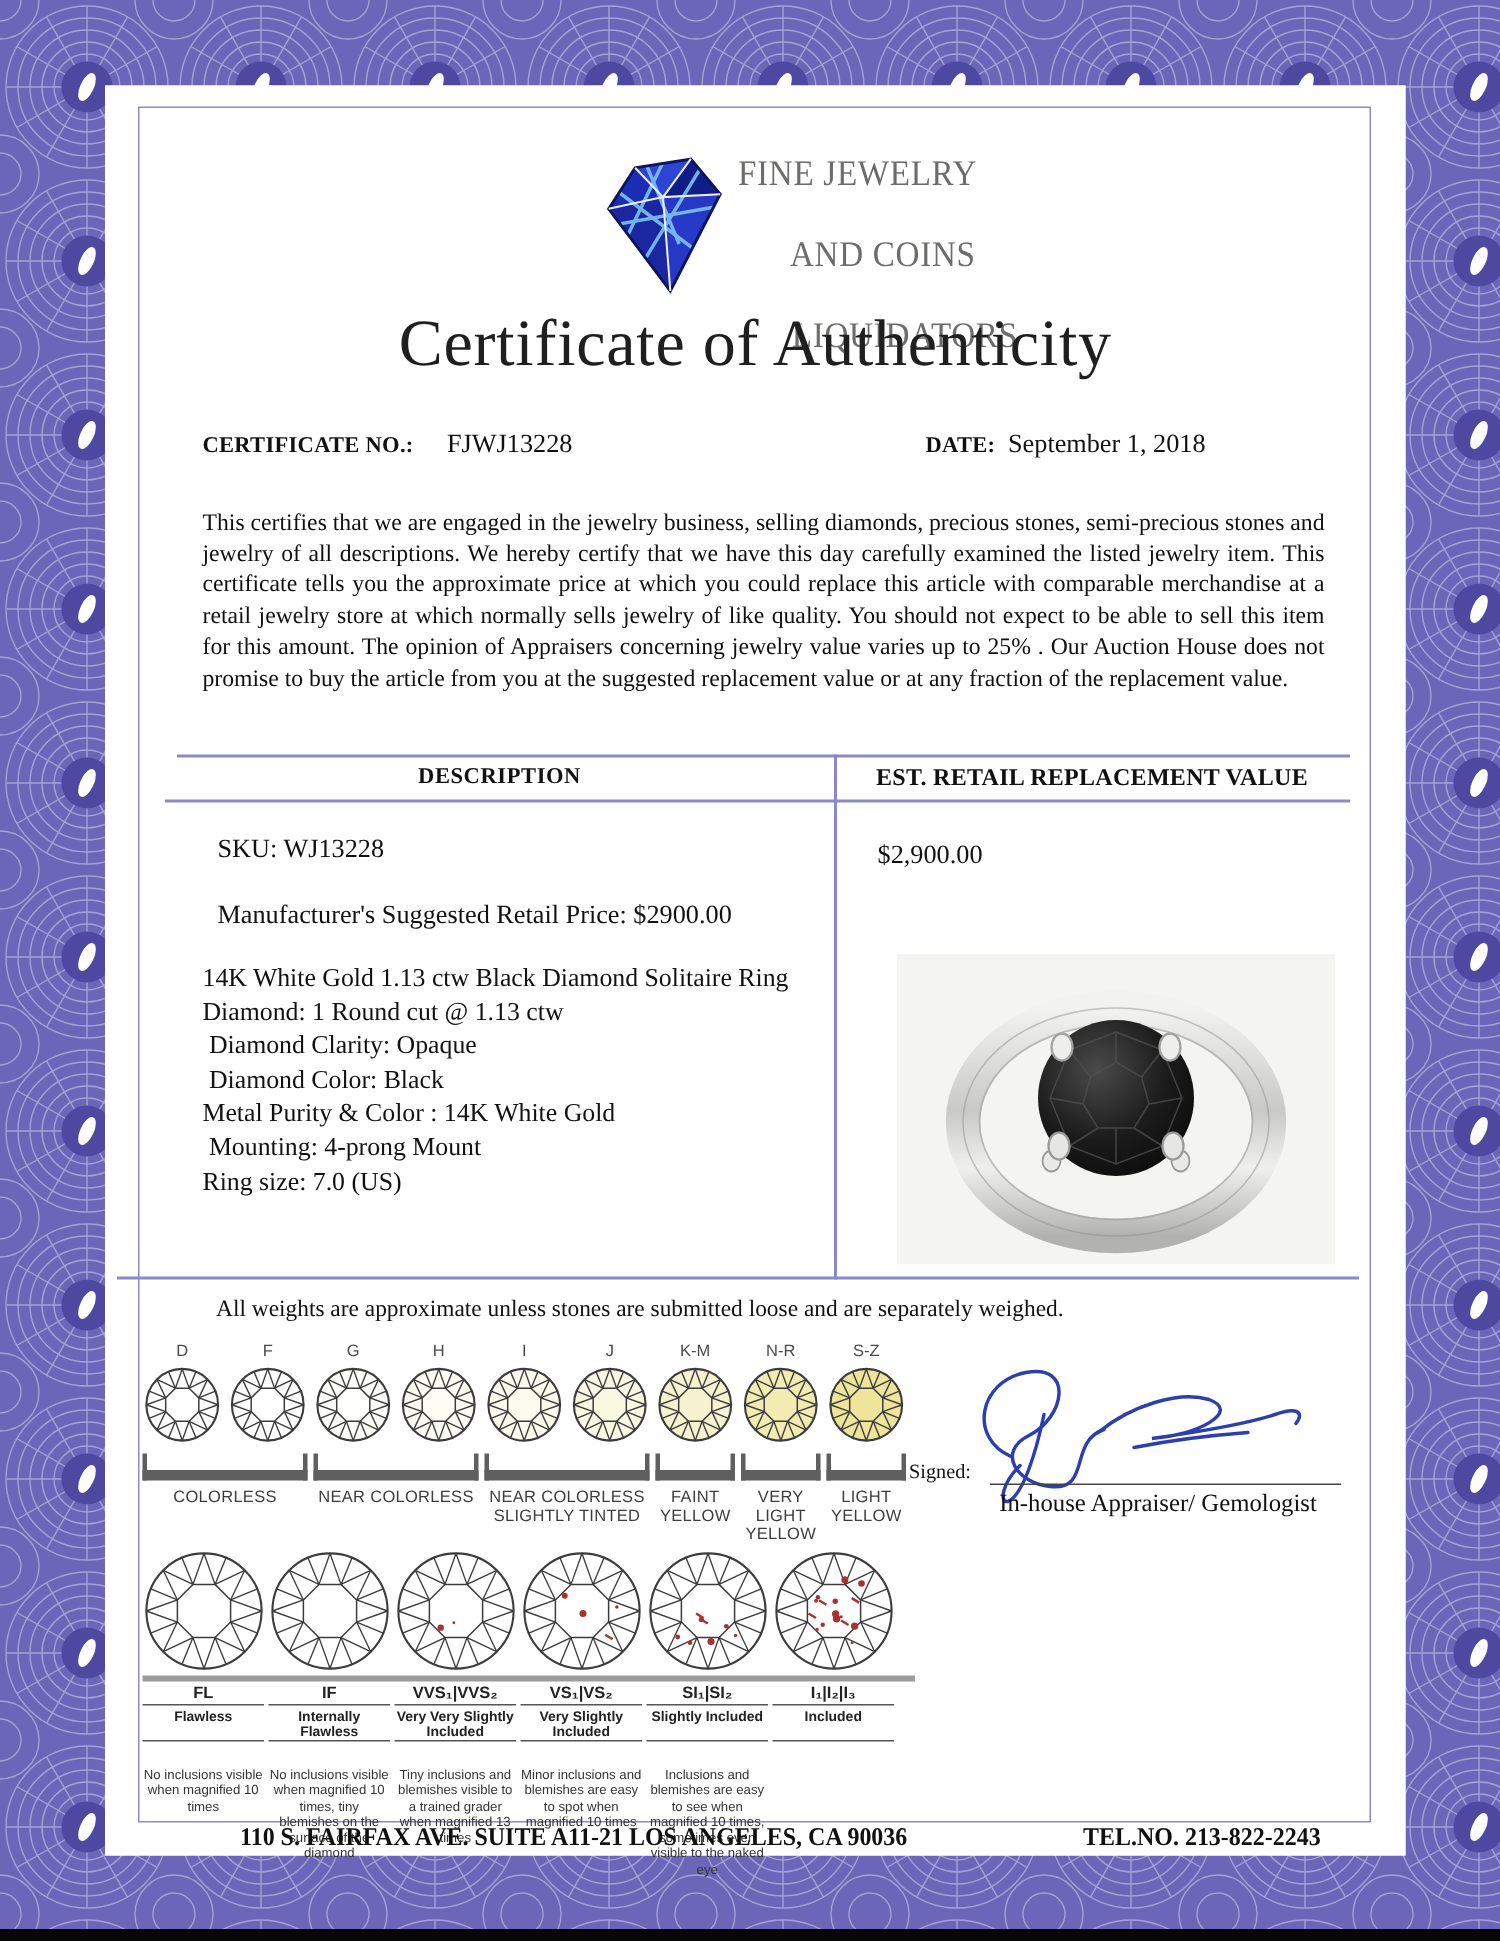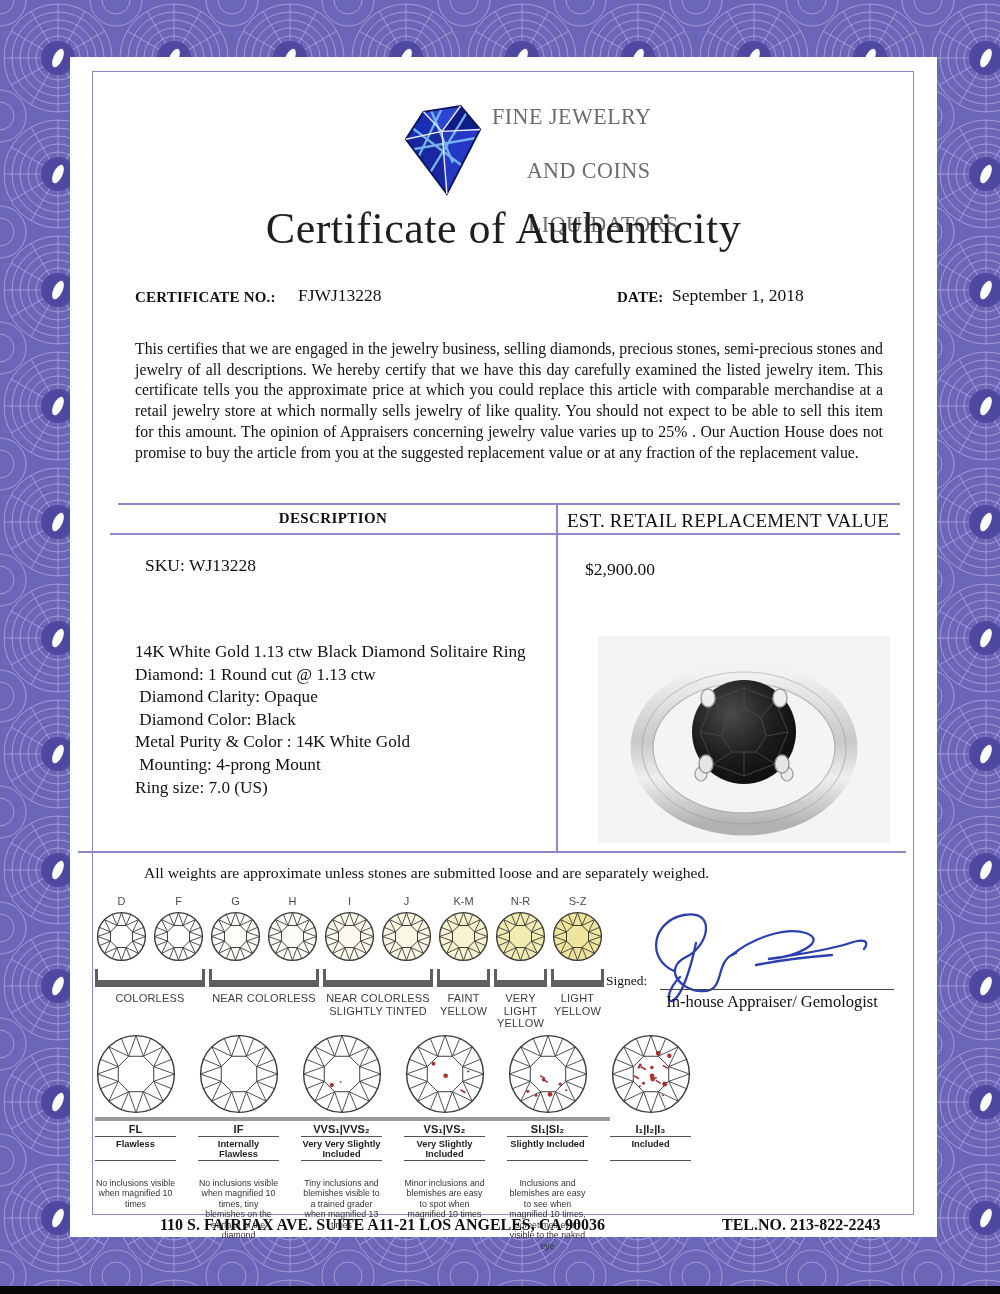--- a/index.html
+++ b/index.html
@@ -27,22 +27,22 @@
          color:#101010;text-align:justify;margin:0;}
 
   
   .vtable{position:absolute;left:40px;top:446px;width:790px;height:350px;}
   .vt-line-top{position:absolute;left:8px;right:0;top:0;height:2px;background:#8d88c9;}
   .vt-line-mid{position:absolute;left:0;right:0;top:30px;height:2px;background:#8d88c9;}
   .vt-line-bot{position:absolute;left:-32px;right:-6px;bottom:0;height:2px;background:#8d88c9;}
   .vt-divider{position:absolute;left:446px;top:0;bottom:0;width:1.5px;background:#8d88c9;}
   .vt-h1{position:absolute;left:0;top:7px;width:446px;text-align:center;font-weight:bold;
          font-size:15px;letter-spacing:.4px;color:#111;}
-  .vt-h2{position:absolute;left:446px;top:7px;width:344px;text-align:center;font-weight:normal;
-         font-size:19px;letter-spacing:.2px;color:#111;}
+  .vt-h2{position:absolute;left:446px;top:7px;width:344px;text-align:center;font-weight:bold;
+         font-size:16px;letter-spacing:.2px;color:#111;}
   .vt-sku{position:absolute;left:35px;top:52px;font-size:17.5px;color:#111;}
   .vt-msrp{position:absolute;left:35px;top:96px;font-size:17.5px;color:#111;}
   .vt-desc{position:absolute;left:25px;top:138px;font-size:17.2px;line-height:22.6px;color:#111;
            white-space:pre-wrap;}
   .vt-value{position:absolute;left:475px;top:56px;font-size:17.5px;color:#111;}
   .vt-photo{position:absolute;left:488px;top:133px;width:292px;height:207px;}
 
   .weights-note{position:absolute;left:74px;top:807px;font-size:15.6px;color:#111;}
 
   
@@ -51,21 +51,21 @@
   .cc-lab{height:15px;text-align:center;font-size:11px;color:#4a4a4a;}
   .cc-cell{height:52px;display:flex;align-items:center;justify-content:center;}
   .cc-brackets{margin-top:7px;}
   .cc-bracket{height:11px;border-bottom:7px solid #5f5f5f;border-left:3px solid #5f5f5f;
               border-right:3px solid #5f5f5f;}
   .cc-groups{margin-top:5px;}
   .cc-group{font-size:11px;line-height:12.5px;color:#3d3d3d;text-align:center;letter-spacing:.2px;}
 
   
   .clarity-chart{position:absolute;left:25px;top:976px;width:515px;font-family:"Liberation Sans",sans-serif;}
-  .cl-grid{display:grid;grid-template-columns:repeat(6,81px);column-gap:22px;}
+  .cl-grid{display:grid;grid-template-columns:repeat(6,81px);column-gap:3px;}
   .cl-cell{height:82px;display:flex;align-items:center;justify-content:center;}
   .cl-bar{margin-top:2px;height:3.5px;background:#9b9b9b;width:100%;}
   .cl-lab{font-size:11px;font-weight:bold;color:#222;text-align:center;padding:2px 0 1px 0;
           border-bottom:1px solid #555;}
   .cl-sub{font-size:9.3px;font-weight:bold;color:#222;text-align:center;padding:2px 0 1px 0;
           border-bottom:1px solid #555;}
   .cl-desc{font-size:8.8px;line-height:10.6px;color:#333;text-align:center;padding-top:17px;}
 
   
   .signature-block{position:absolute;left:528px;top:840px;width:312px;height:175px;}
@@ -166,20 +166,21 @@
     <p class="intro">This certifies that we are engaged in the jewelry business, selling diamonds, precious stones, semi-precious stones and jewelry of all descriptions.  We hereby certify that we have this day carefully examined the listed jewelry item. This certificate tells you the approximate price at which you could replace this article with comparable merchandise at a retail jewelry store at which normally sells jewelry of like quality.  You should not expect to be able to sell this item for this amount.  The opinion of Appraisers concerning jewelry value varies up to 25% .   Our Auction House does not promise to buy the article from you at the suggested replacement value or at any fraction of the replacement value.</p>
 
     <div class="vtable">
       <div class="vt-line-top"></div>
       <div class="vt-line-mid"></div>
       <div class="vt-line-bot"></div>
       <div class="vt-divider"></div>
       <div class="vt-h1">DESCRIPTION</div>
       <div class="vt-h2">EST. RETAIL REPLACEMENT VALUE</div>
       <div class="vt-sku">SKU: WJ13228</div>
+      <div class="vt-msrp">Manufacturer's Suggested Retail Price: $2900.00</div>
       <div class="vt-desc">14K White Gold 1.13 ctw Black Diamond Solitaire Ring
 Diamond: 1 Round cut @ 1.13 ctw
  Diamond Clarity: Opaque
  Diamond Color: Black
 Metal Purity &amp; Color : 14K White Gold
  Mounting: 4-prong Mount
 Ring size: 7.0 (US)</div>
       <div class="vt-value">$2,900.00</div>
 
       <svg class="vt-photo" viewBox="0 0 292 207" xmlns="http://www.w3.org/2000/svg">

